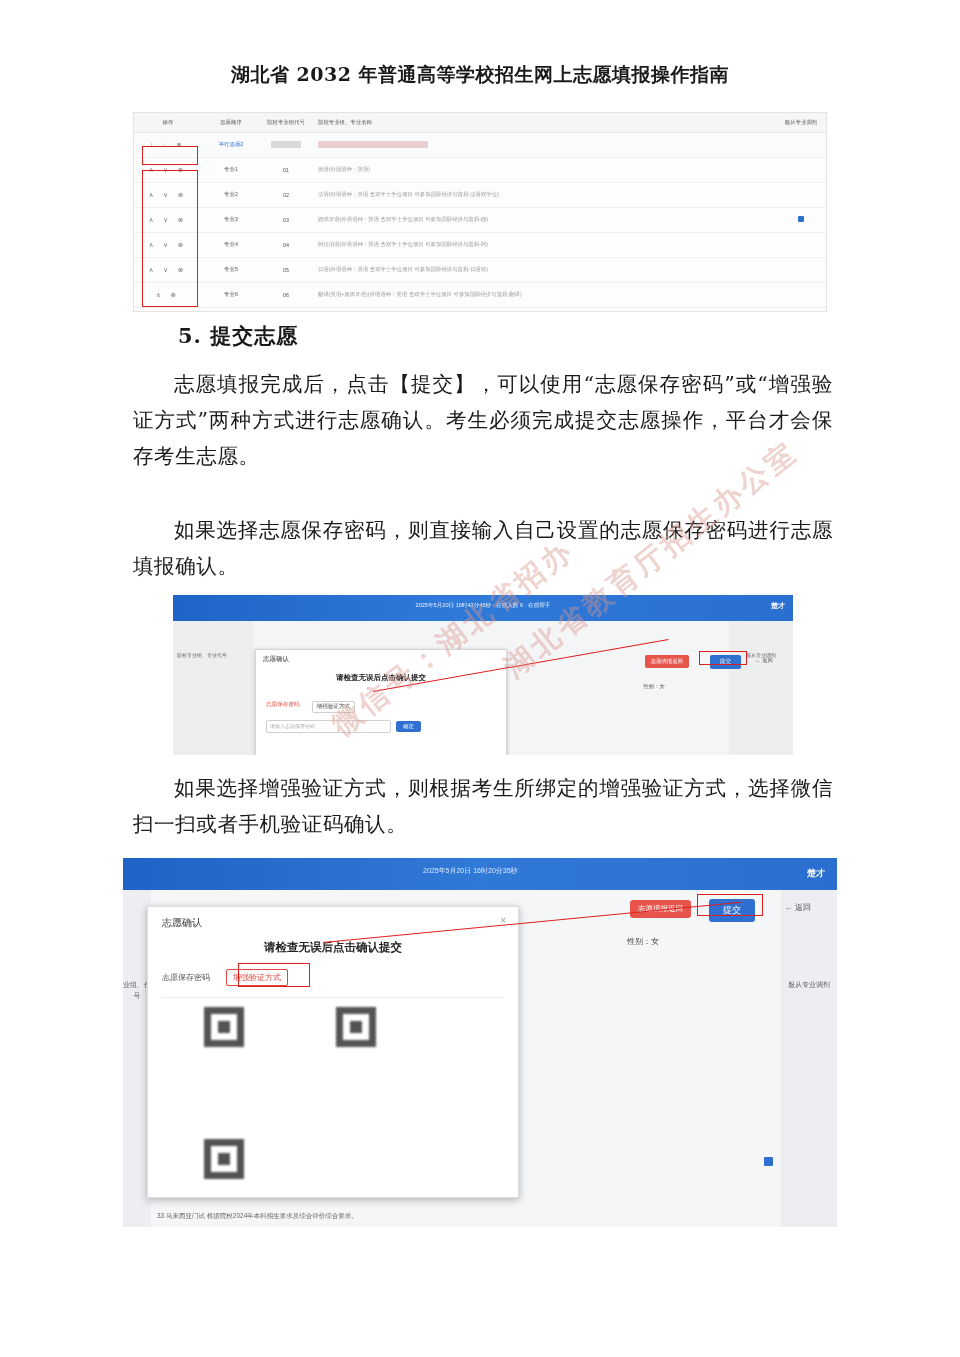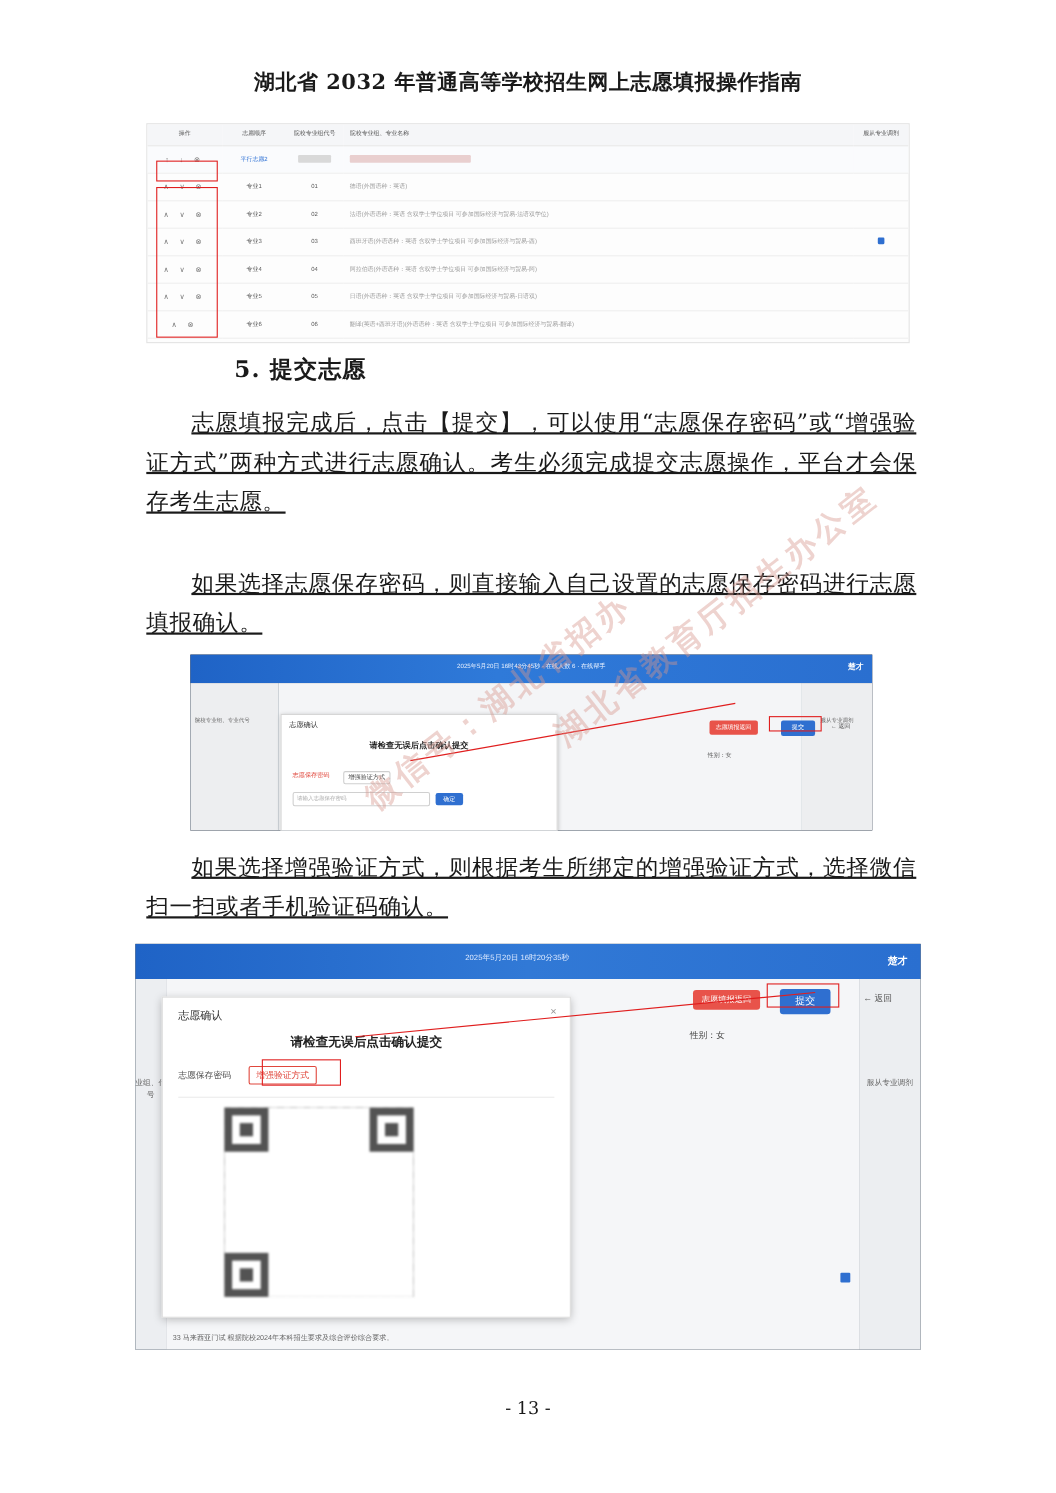--- a/index.html
+++ b/index.html
@@ -115,32 +115,30 @@
 
   
   .sec-title {
     position: absolute;
     left: 178px;
     top: 322px;
     font-size: 21px;
     font-weight: bold;
     font-family: "DejaVu Serif", serif;
     letter-spacing: 1px;
-    margin-left: 35px;
   }
   .para {
     position: absolute;
     left: 133px;
     width: 700px;
     font-size: 20.5px;
     line-height: 36px;
     text-align: justify;
     font-family: "DejaVu Serif", serif;
     letter-spacing: .6px;
-    text-decoration: underline;
   }
   .para.p1 { top: 366px; }
   .para.p2 { top: 512px; }
   .para.p3 { top: 770px; }
 
   
   .shot2 {
     position: absolute;
     top: 595px;
     left: 173px;
@@ -686,14 +684,13 @@
         <div class="qr-eye" style="right:0;top:0;"></div>
         <div class="qr-eye" style="left:0;bottom:0;"></div>
       </div>
     </div>
     <div class="arrow3"></div>
   </div>
 
   <div class="watermark wm1">微信号：湖北省招办</div>
   <div class="watermark wm2">湖北省教育厅招生办公室</div>
 
-  <div class="footer">- 13 -</div>
 </div>
 
 </body></html>

